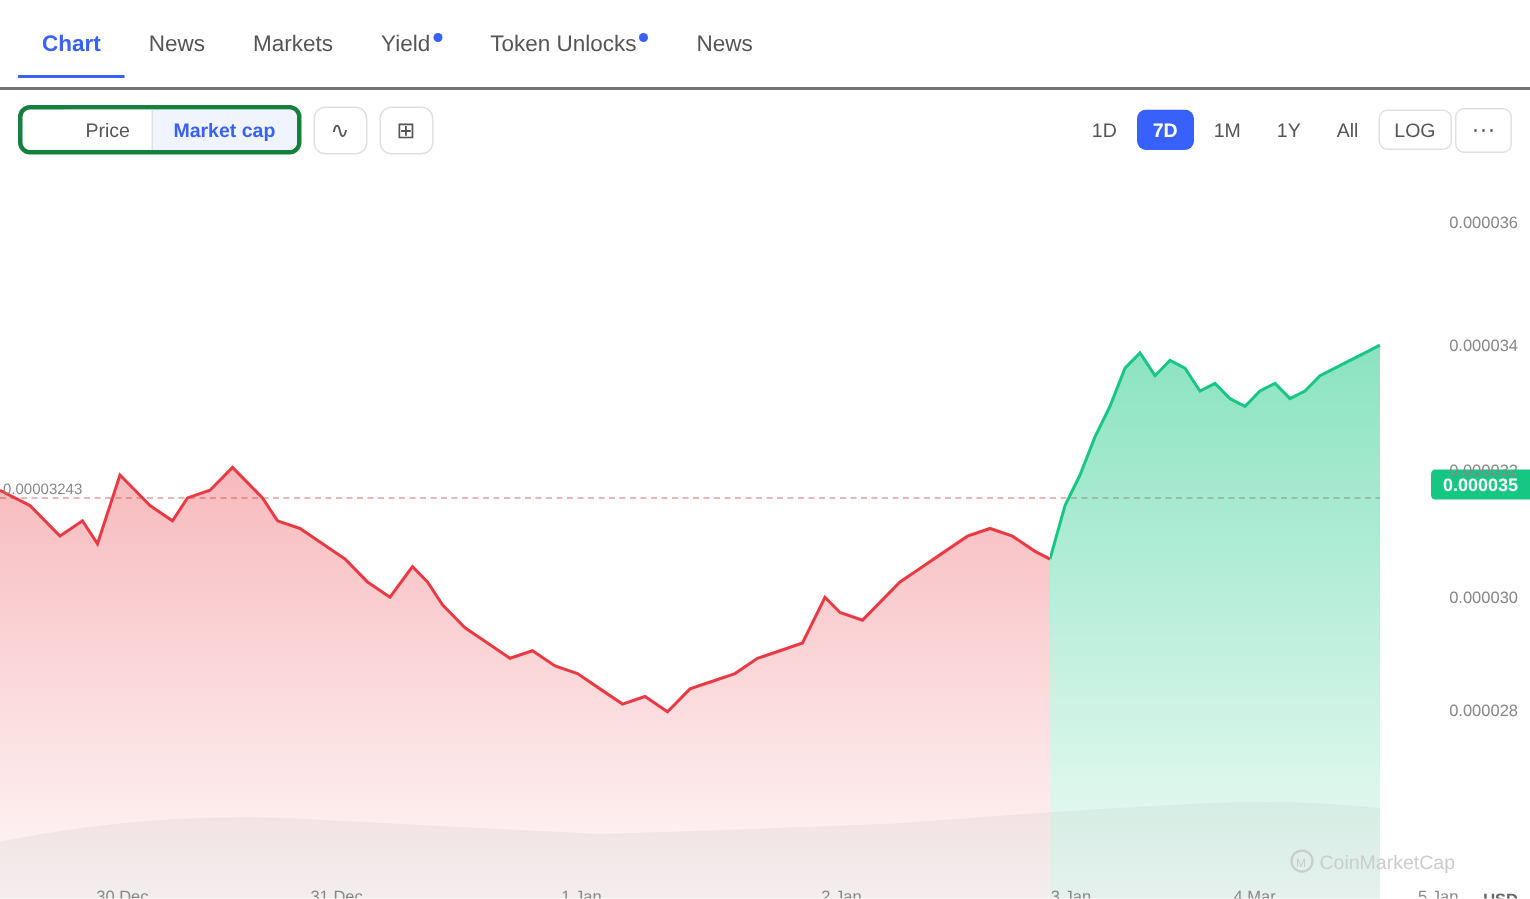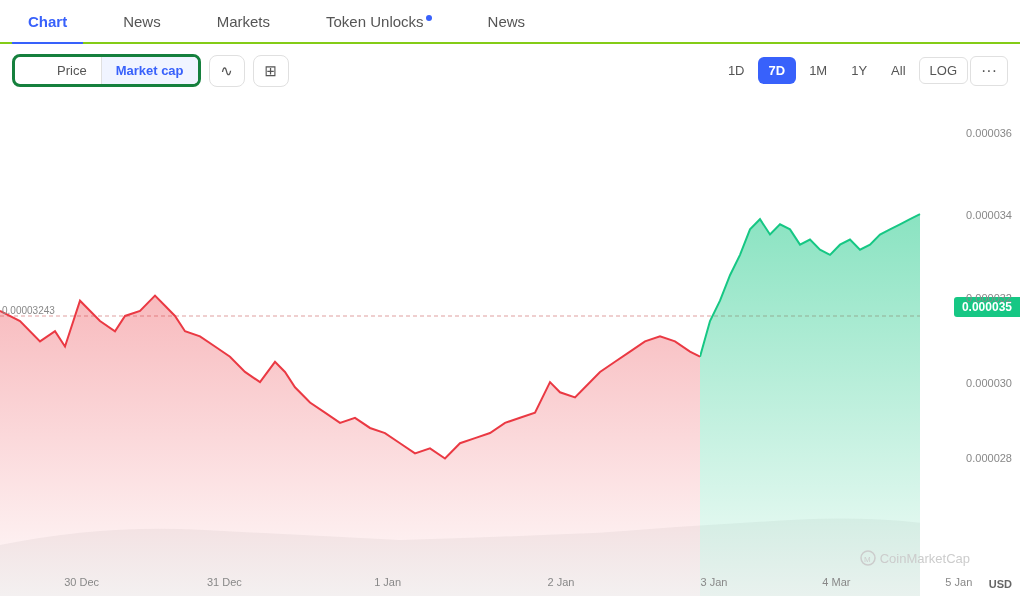--- a/index.html
+++ b/index.html
@@ -8,24 +8,23 @@
       background: #fff;
       width: 1020px;
       height: 599px;
       overflow: hidden;
     }
 
     
     .nav-tabs {
       display: flex;
       align-items: center;
-      border-bottom: 2px solid #84cc16;
+      border-bottom: 2px solid #737373;
       padding: 0 12px;
-      height: 44px;
-      gap: 24px;
+      height: 60px;
     }
     .nav-tab {
       padding: 12px 16px;
       cursor: pointer;
       font-size: 15px;
       color: #555;
       position: relative;
       white-space: nowrap;
     }
     .nav-tab.active {
@@ -192,20 +191,23 @@
       color: #888;
     }
   </style>
 </head>
 <body>
 
 <div class="nav-tabs">
   <div class="nav-tab active">Chart</div>
   <div class="nav-tab">News</div>
   <div class="nav-tab">Markets</div>
+  <div class="nav-tab">
+    <span>Yield</span><span class="dot"></span>
+  </div>
   <div class="nav-tab">
     <span>Token Unlocks</span><span class="dot"></span>
   </div>
   <div class="nav-tab">News</div>
 </div>
 
 <div class="toolbar">
   <div class="btn-group">
     <button class="btn-group-item">Price</button>
     <button class="btn-group-item active">Market cap</button>

